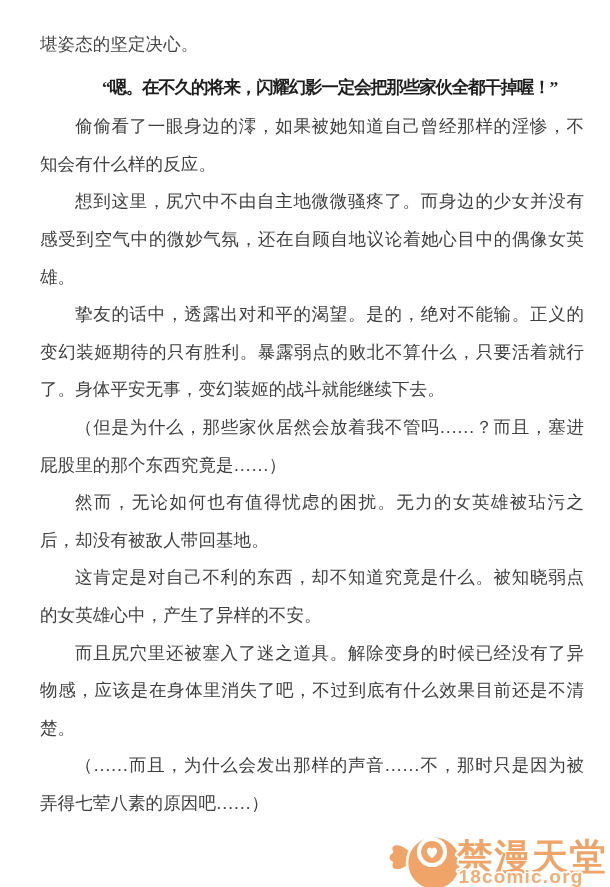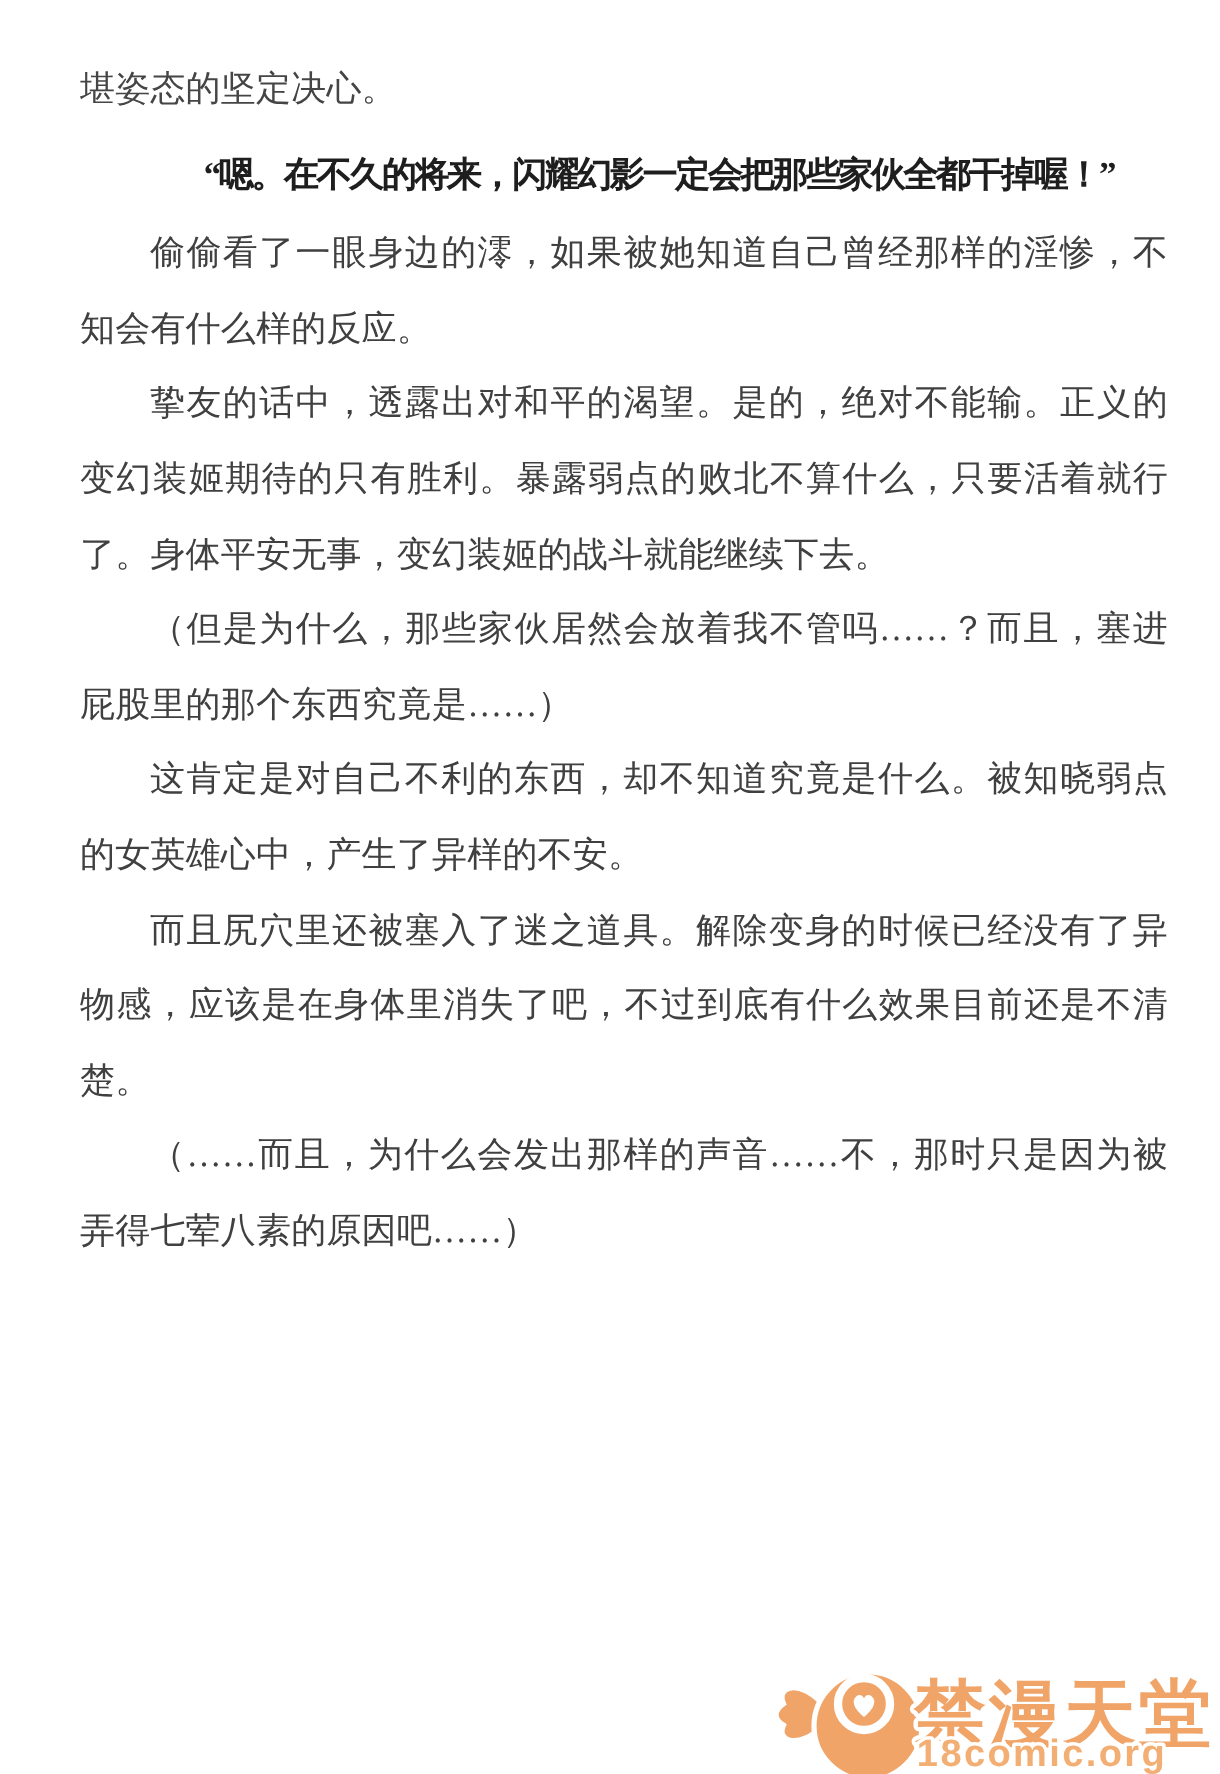--- a/index.html
+++ b/index.html
@@ -61,22 +61,24 @@
 </style>
 </head>
 <body>
 
 <div class="page">
 
   <div class="text-block">
     <p class="opening">堪姿态的坚定决心。</p>
     <p class="quote">“嗯。在不久的将来，闪耀幻影一定会把那些家伙全都干掉喔！”</p>
     <p>偷偷看了一眼身边的澪，如果被她知道自己曾经那样的淫惨，不知会有什么样的反应。</p>
+    <p>想到这里，尻穴中不由自主地微微骚疼了。而身边的少女并没有感受到空气中的微妙气氛，还在自顾自地议论着她心目中的偶像女英雄。</p>
     <p>挚友的话中，透露出对和平的渴望。是的，绝对不能输。正义的变幻装姬期待的只有胜利。暴露弱点的败北不算什么，只要活着就行了。身体平安无事，变幻装姬的战斗就能继续下去。</p>
     <p>（但是为什么，那些家伙居然会放着我不管吗……？而且，塞进屁股里的那个东西究竟是……）</p>
+    <p>然而，无论如何也有值得忧虑的困扰。无力的女英雄被玷污之后，却没有被敌人带回基地。</p>
     <p>这肯定是对自己不利的东西，却不知道究竟是什么。被知晓弱点的女英雄心中，产生了异样的不安。</p>
     <p>而且尻穴里还被塞入了迷之道具。解除变身的时候已经没有了异物感，应该是在身体里消失了吧，不过到底有什么效果目前还是不清楚。</p>
     <p>（……而且，为什么会发出那样的声音……不，那时只是因为被弄得七荤八素的原因吧……）</p>
   </div>
 
   <div class="watermark">
     <svg width="225" height="62" viewBox="0 0 225 62" xmlns="http://www.w3.org/2000/svg">
 
       <g>
         <path d="M26 27 C15 15 3 18 7 27 C2 30.5 2 34.5 7 37.5 C3 46 15 49 26 38 Z" fill="#f0a468" stroke="#ffffff" stroke-width="2.2"></path>

